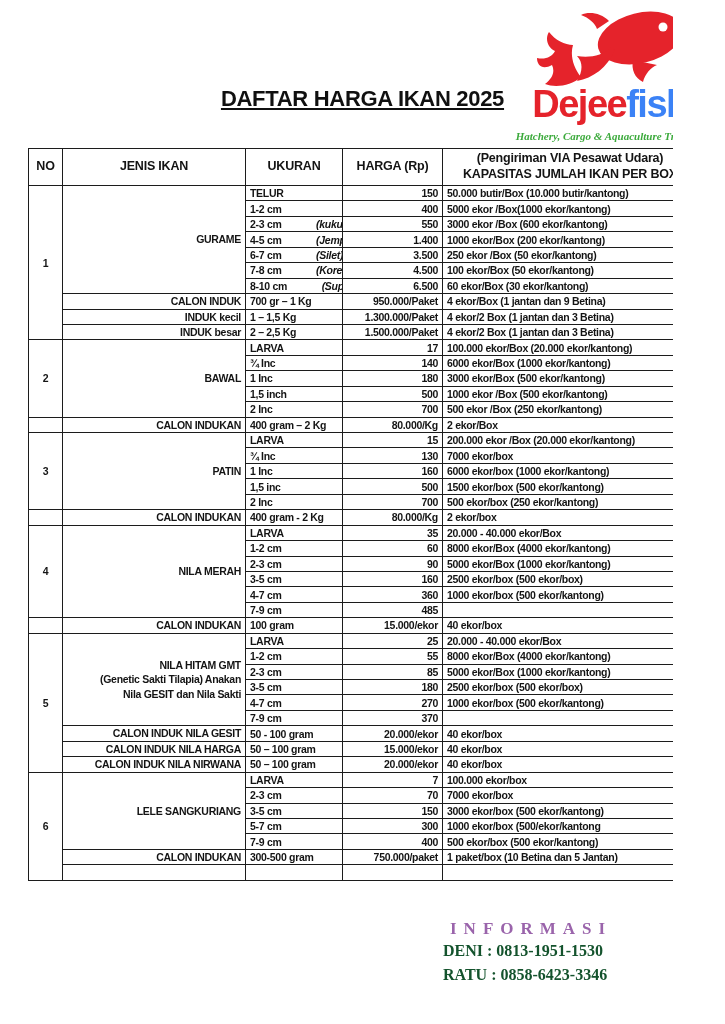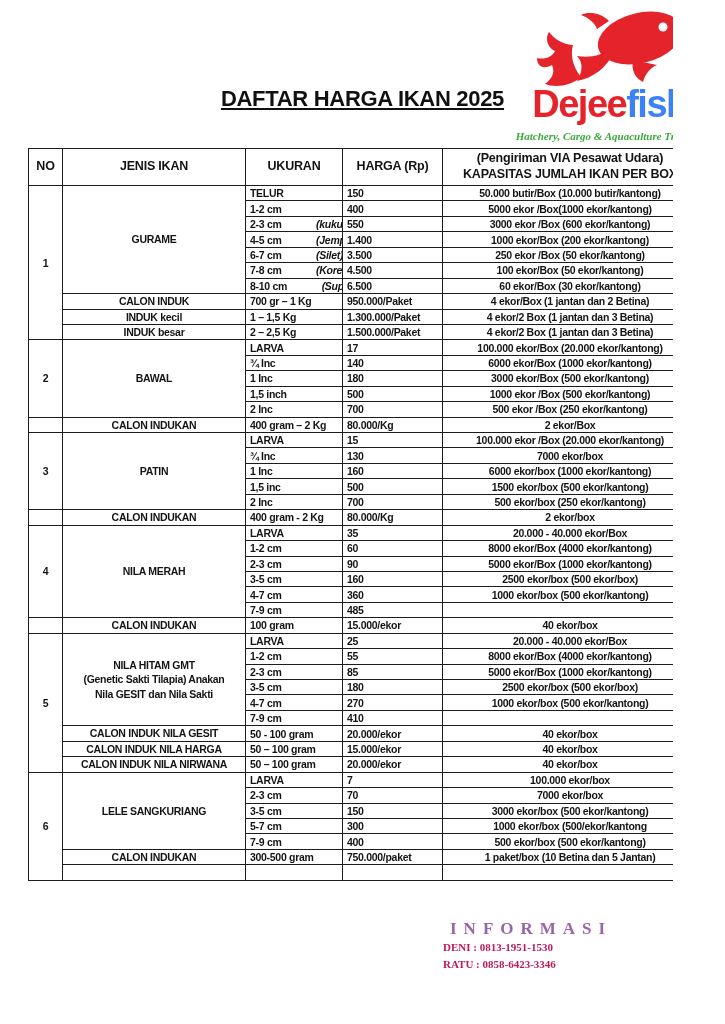--- a/index.html
+++ b/index.html
@@ -32,34 +32,34 @@
     border:1px solid #1c1c1c; padding:0 4px; overflow:hidden;
     white-space:nowrap; font-weight:bold; color:#141414;
   }
   table.price thead th{
     height:36px; font-size:12.5px; text-align:center; vertical-align:middle;
     line-height:1.25; letter-spacing:-0.2px;
   }
   table.price tbody tr{height:15.44px;}
   table.price tbody td{font-size:10.5px; vertical-align:middle; letter-spacing:-0.3px;}
   td.col-no{text-align:center; font-size:11px;}
-  td.col-jenis{text-align:center; line-height:1.35;}
+  td.col-jenis{text-align:right; line-height:1.35;}
   td.col-ukuran{text-align:left;}
-  td.col-harga{text-align:left;}
-  td.col-cap{text-align:center; padding-left:6px;}
+  td.col-harga{text-align:right;}
+  td.col-cap{text-align:left; padding-left:6px;}
   td.col-ukuran i{padding-left:32px;}
   
   .footer{position:absolute; top:919px; left:443px; width:240px; text-align:left;}
   .informasi{
     font-family:"Liberation Serif", serif; font-weight:bold; font-size:17px;
     letter-spacing:7px; color:#9a64ab; margin-left:7px; 
   }
   .contact{
-    font-family:"Liberation Serif", serif; font-weight:bold; font-size:11px;
-    color:#be185d; line-height:1.5; white-space:nowrap;
+    font-family:"Liberation Serif", serif; font-weight:bold; font-size:16px;
+    color:#14532d; line-height:1.5; white-space:nowrap;
   }
 </style>
 </head>
 <body>
 
 <div class="page">
 
   <div class="doc-title">DAFTAR HARGA IKAN 2025</div>
 
   <div class="logo">
@@ -138,21 +138,21 @@
           <td class="col-ukuran">8-10 cm<i> (Super)</i></td>
           <td class="col-harga">6.500</td>
           <td class="col-cap">60 ekor/Box (30 ekor/kantong)</td>
         </tr>
         <tr>
           <td class="col-jenis" rowspan="1">
             <div>CALON INDUK</div>
           </td>
           <td class="col-ukuran">700 gr – 1 Kg</td>
           <td class="col-harga">950.000/Paket</td>
-          <td class="col-cap">4 ekor/Box (1 jantan dan 2 Betina)</td>
+          <td class="col-cap">4 ekor/Box (1 jantan dan 9 Betina)</td>
         </tr>
         <tr>
           <td class="col-jenis" rowspan="1">
             <div>INDUK kecil</div>
           </td>
           <td class="col-ukuran">1 – 1,5 Kg</td>
           <td class="col-harga">1.300.000/Paket</td>
           <td class="col-cap">4 ekor/2 Box (1 jantan dan 3 Betina)</td>
         </tr>
         <tr>
@@ -201,21 +201,21 @@
           <td class="col-harga">80.000/Kg</td>
           <td class="col-cap">2 ekor/Box</td>
         </tr>
         <tr>
           <td class="col-no" rowspan="5">3</td>
           <td class="col-jenis" rowspan="5">
             <div>PATIN</div>
           </td>
           <td class="col-ukuran">LARVA</td>
           <td class="col-harga">15</td>
-          <td class="col-cap">100.000 ekor /Box (20.000 ekor/kantong)</td>
+          <td class="col-cap">200.000 ekor /Box (20.000 ekor/kantong)</td>
         </tr>
         <tr>
           <td class="col-ukuran">¾ Inc</td>
           <td class="col-harga">130</td>
           <td class="col-cap">7000 ekor/box</td>
         </tr>
         <tr>
           <td class="col-ukuran">1 Inc</td>
           <td class="col-harga">160</td>
           <td class="col-cap">6000 ekor/box (1000 ekor/kantong)</td>
@@ -308,21 +308,21 @@
           <td class="col-harga">180</td>
           <td class="col-cap">2500 ekor/box (500 ekor/box)</td>
         </tr>
         <tr>
           <td class="col-ukuran">4-7 cm</td>
           <td class="col-harga">270</td>
           <td class="col-cap">1000 ekor/box (500 ekor/kantong)</td>
         </tr>
         <tr>
           <td class="col-ukuran">7-9 cm</td>
-          <td class="col-harga">410</td>
+          <td class="col-harga">370</td>
           <td class="col-cap"></td>
         </tr>
         <tr>
           <td class="col-jenis" rowspan="1">
             <div>CALON INDUK NILA GESIT</div>
           </td>
           <td class="col-ukuran">50 - 100 gram</td>
           <td class="col-harga">20.000/ekor</td>
           <td class="col-cap">40 ekor/box</td>
         </tr>

